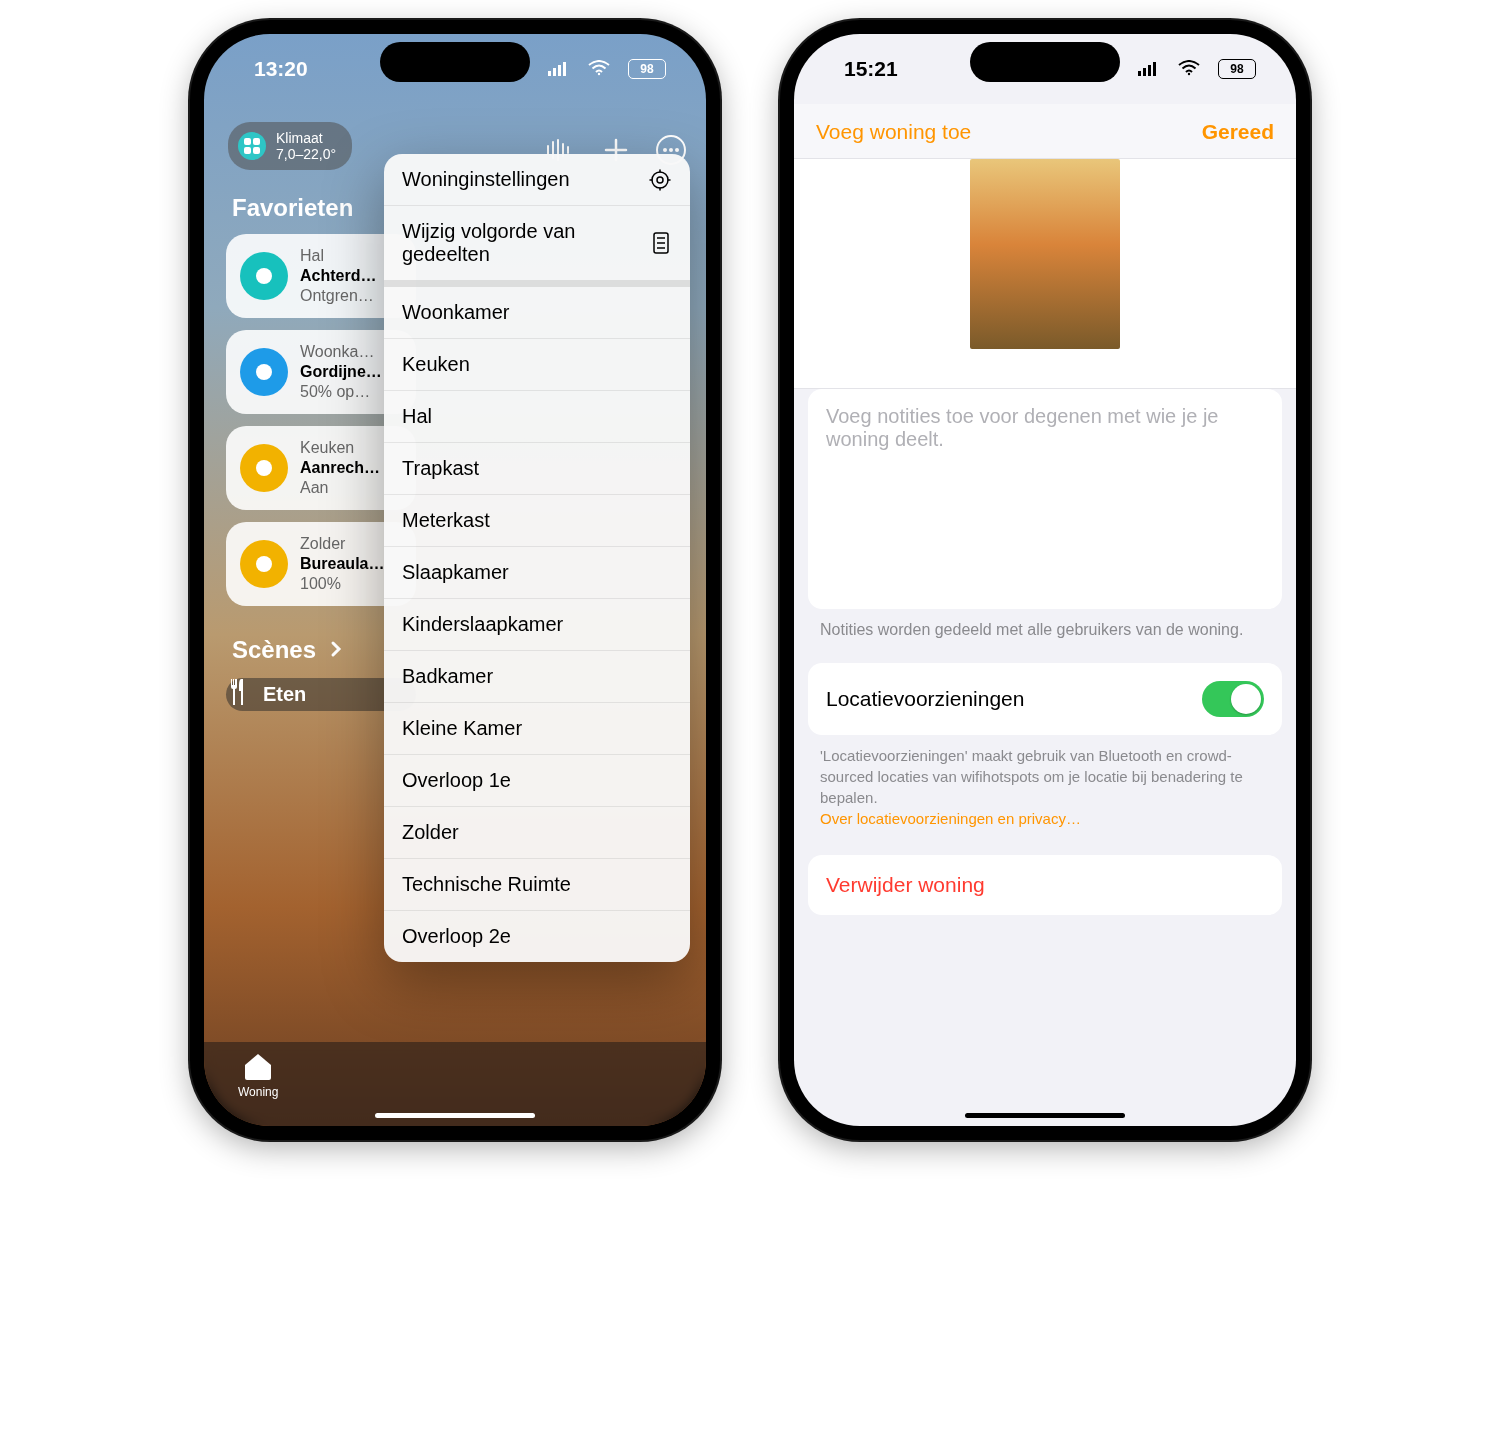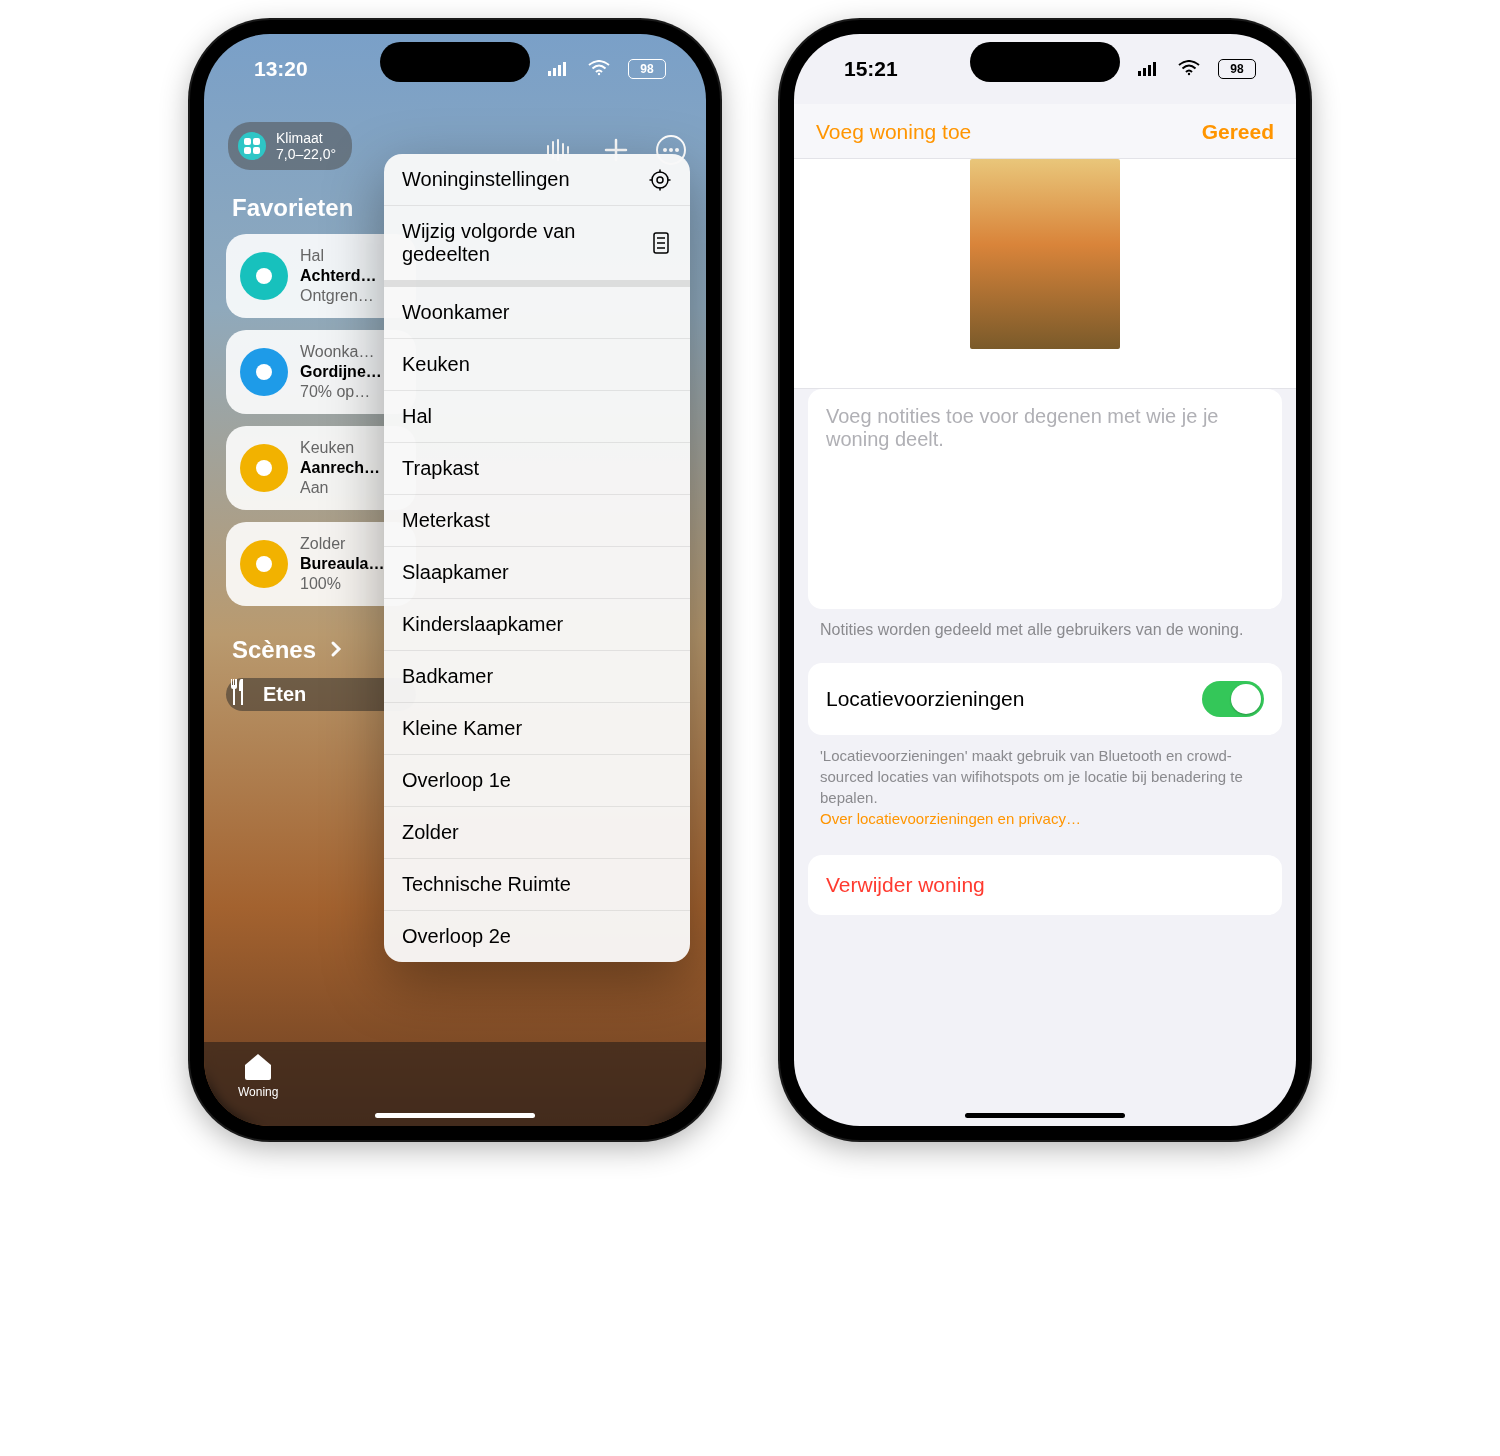--- a/index.html
+++ b/index.html
@@ -220,21 +220,21 @@
           </div>
           <div class="fav">
     <div class="circ" style="background:#1e9be8">
       <svg width="24" height="24" viewBox="0 0 24 24" fill="#fff">
                 <circle cx="12" cy="12" r="8"></circle>
               </svg>
     </div>
     <div class="txt">
       <div class="room">Woonka…</div>
       <div class="name">Gordijne…</div>
-      <div class="state">70% op…</div>
+      <div class="state">50% op…</div>
     </div>
           </div>
           <div class="fav">
     <div class="circ" style="background:#f2b200">
       <svg width="24" height="24" viewBox="0 0 24 24" fill="#fff">
                 <circle cx="12" cy="12" r="8"></circle>
               </svg>
     </div>
     <div class="txt">
       <div class="room">Keuken</div>

